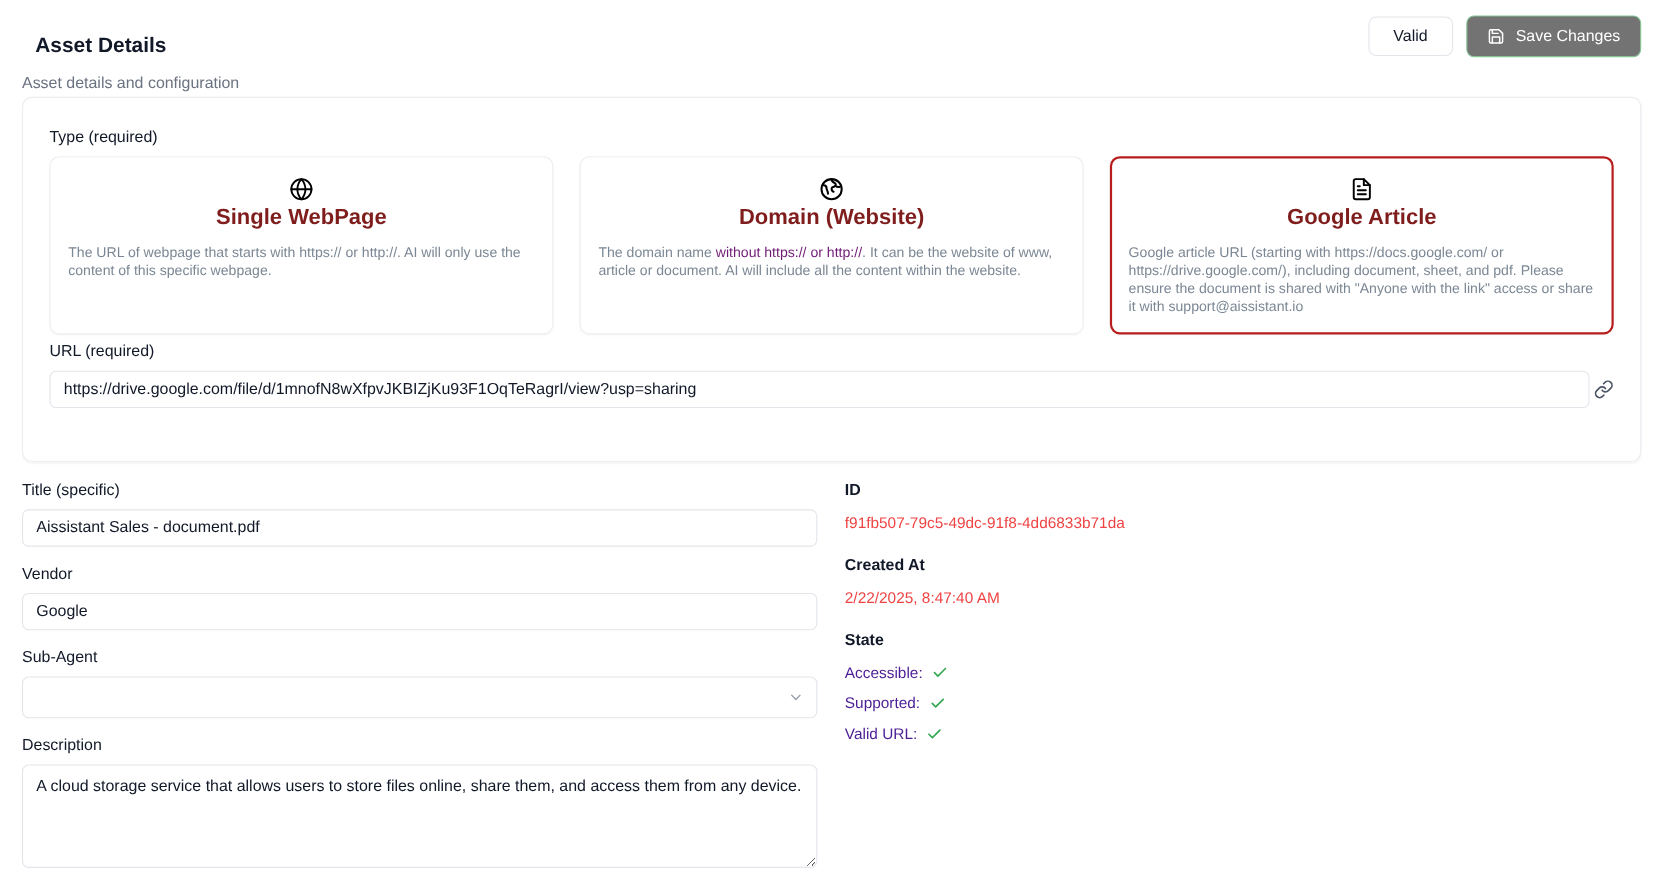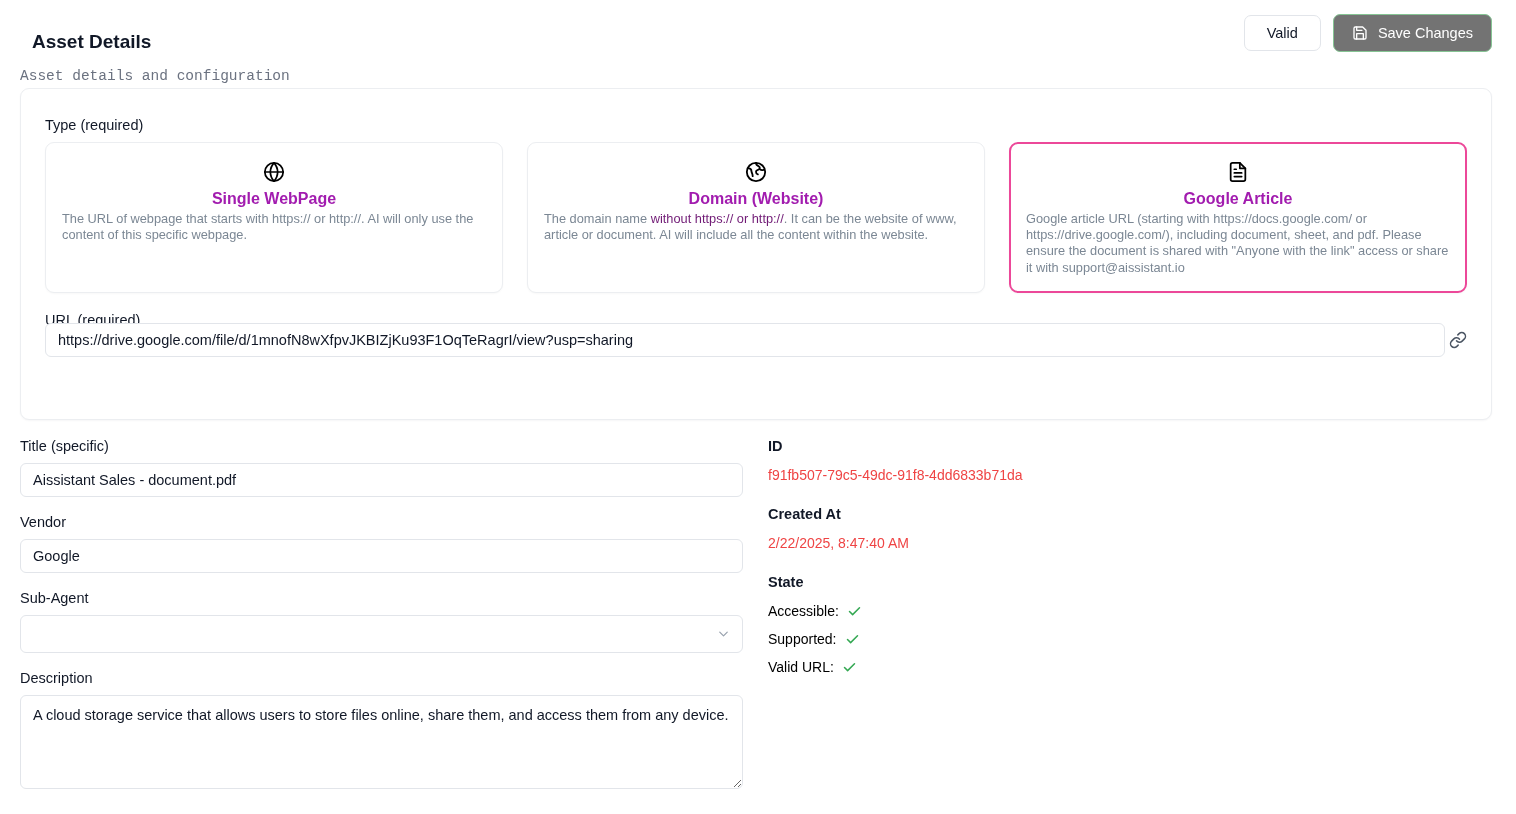--- a/index.html
+++ b/index.html
@@ -22,21 +22,20 @@
     display: flex; align-items: flex-start; justify-content: space-between;
   }
   .header-text { padding-top: 4px; }
   .page-title {
     font-size: 19px; font-weight: bold; color: #111827;
     line-height: 24px; margin: 12px;
   }
   .page-subtitle {
     font-size: 14.5px; color: #6b7280; line-height: 20px;
     margin-top: 3px;
-    font-family: Liberation Mono, monospace;
   }
   .header-actions { display: flex; align-items: center; gap: 12px; padding-top: 0px; }
   .btn {
     display: inline-flex; align-items: center; justify-content: center;
     gap: 10px; border-radius: 7px; font-size: 14.5px;
     cursor: pointer; white-space: nowrap; font-family: inherit;
   }
   .btn-cancel {
     height: 36px; padding: 0 22px;
     background: #ffffff; border: 1px solid #e2e5ea; color: #111827;
@@ -66,38 +65,38 @@
     width: 1422px;
     display: grid; grid-template-columns: 1fr 1fr 1fr; gap: 24px;
   }
   .type-option {
     border: 1px solid #eceef1; border-radius: 9px;
     background: #ffffff; padding: 18px 16px 16px 16px;
     min-height: 145px; cursor: pointer;
     box-shadow: 0 1px 2px rgba(16,24,40,0.03);
   }
   .type-option.selected {
-    border: 2px solid #ec4899;
+    border: 2px solid #b91c1c;
     padding: 17px 15px 15px 15px;
   }
   .type-icon { display: flex; justify-content: center; margin-bottom: 6px; }
   .type-name {
-    text-align: center; font-size: 16px; font-weight: bold;
-    color: #a21caf; line-height: 19px; margin-bottom: 3px;
+    text-align: center; font-size: 20px; font-weight: bold;
+    color: #7f1d1d; line-height: 19px; margin-bottom: 14px;
   }
   .type-desc {
     font-size: 12.8px; color: #7b8794; line-height: 16.2px;
     text-align: left;
   }
   .hl-orange { color: #701a75; }
 
   
   .url-label { position: absolute; left: 24px; top: 222px; }
   .url-row {
-    position: absolute; left: 24px; top: 234px;
+    position: absolute; left: 24px; top: 248px;
     width: 1424px; display: flex; align-items: center; gap: 2px;
   }
   .text-input {
     height: 34px; width: 100%;
     border: 1px solid #e2e5ea; border-radius: 6px;
     background: #ffffff; padding: 0 12px;
     font-size: 14.5px; color: #111827;
     font-family: inherit; outline: none;
   }
   .link-icon { flex: 0 0 auto; width: 22px; display: flex; align-items: center; justify-content: center; cursor: pointer; }
@@ -135,21 +134,21 @@
   .meta-label {
     font-size: 14.5px; font-weight: bold; color: #111827; line-height: 18px;
   }
   .meta-value {
     font-size: 14px; color: #ef4444; line-height: 18px; margin-top: 11px;
   }
   .meta-block { margin-bottom: 21px; }
   .state-rows { margin-top: 11px; }
   .state-row {
     display: flex; align-items: center; gap: 8px;
-    font-size: 14px; color: #000000; line-height: 18px; margin-bottom: 10px;
+    font-size: 14px; color: #4c1d95; line-height: 18px; margin-bottom: 10px;
   }
   .check svg { display: block; }
 </style>
 </head>
 <body>
 
 <div class="page">
 
   <div class="header">
     <div class="header-text">

